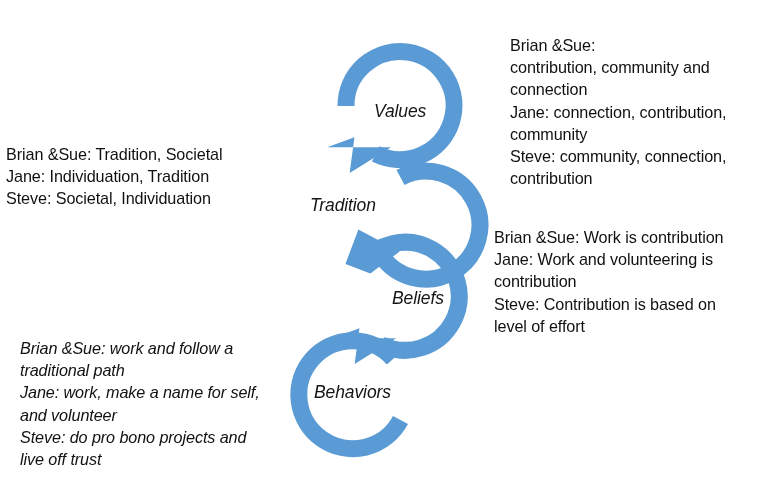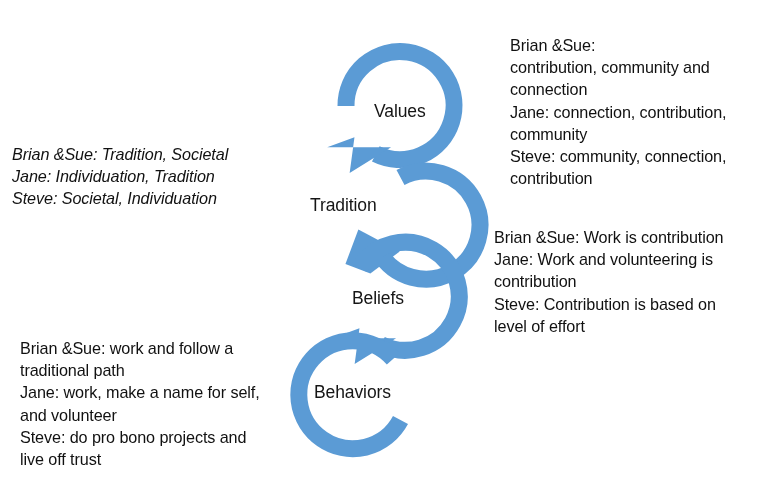--- a/index.html
+++ b/index.html
@@ -20,43 +20,44 @@
   
   .note {
     position: absolute;
     font-size: 16.2px;
     line-height: 1.37;
     color: #111111;
     white-space: pre-line;
     letter-spacing: -0.1px;
   }
   #note-values   { left: 498px; top: 34px;  width: 262px; margin-left: 12px; }
-  #note-motiv    { left: 12px;  top: 143px; width: 268px; font-style: italic; }
+  #note-motiv    { left: 6px;  top: 143px; width: 268px; }
   #note-beliefs  { left: 494px; top: 226px; width: 278px; }
-  #note-behav    { left: 20px;  top: 337px; width: 278px; }
+  #note-behav    { left: 20px;  top: 337px; width: 278px; font-style: italic; }
 
   
   #chain {
     position: absolute;
     left: 0;
     top: 0;
     width: 768px;
     height: 487px;
   }
 
   .node-label {
     position: absolute;
     font-size: 17.5px;
     color: #151515;
     white-space: nowrap;
     letter-spacing: -0.1px;
+    font-style: italic;
   }
   #label-values    { left: 374px; top: 101px; }
   #label-motivators{ left: 310px; top: 195px; }
-  #label-beliefs   { left: 352px; top: 288px; }
+  #label-beliefs   { left: 392px; top: 288px; }
   #label-behaviors { left: 314px; top: 382px; }
 </style>
 </head>
 <body>
 
 <div id="canvas">
 
   <svg id="chain" viewBox="0 0 768 487" aria-hidden="true">
 
     <g>

